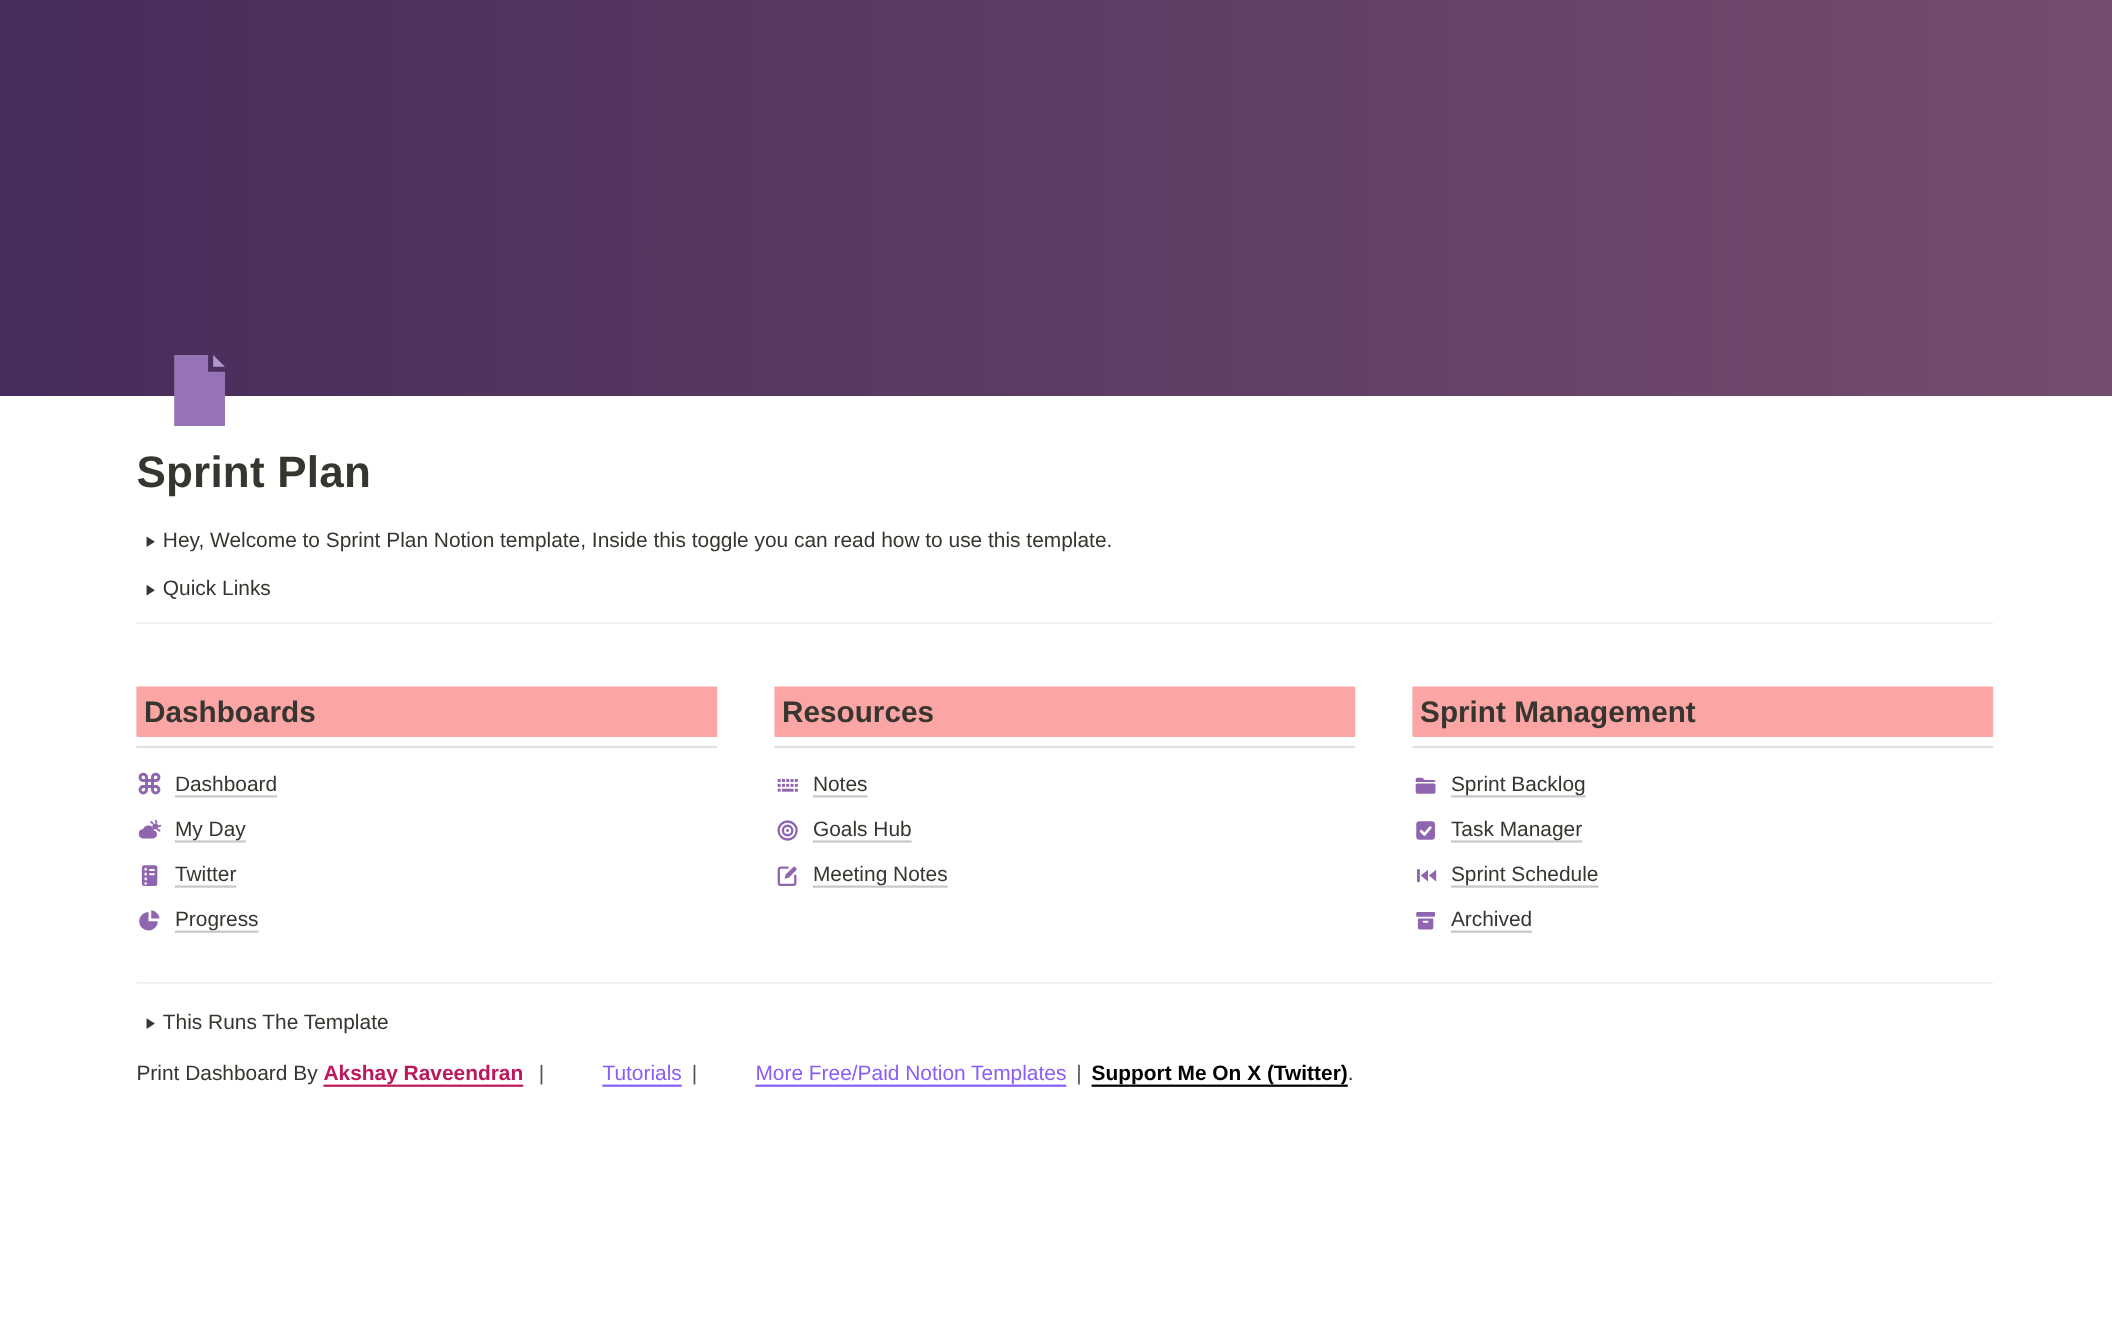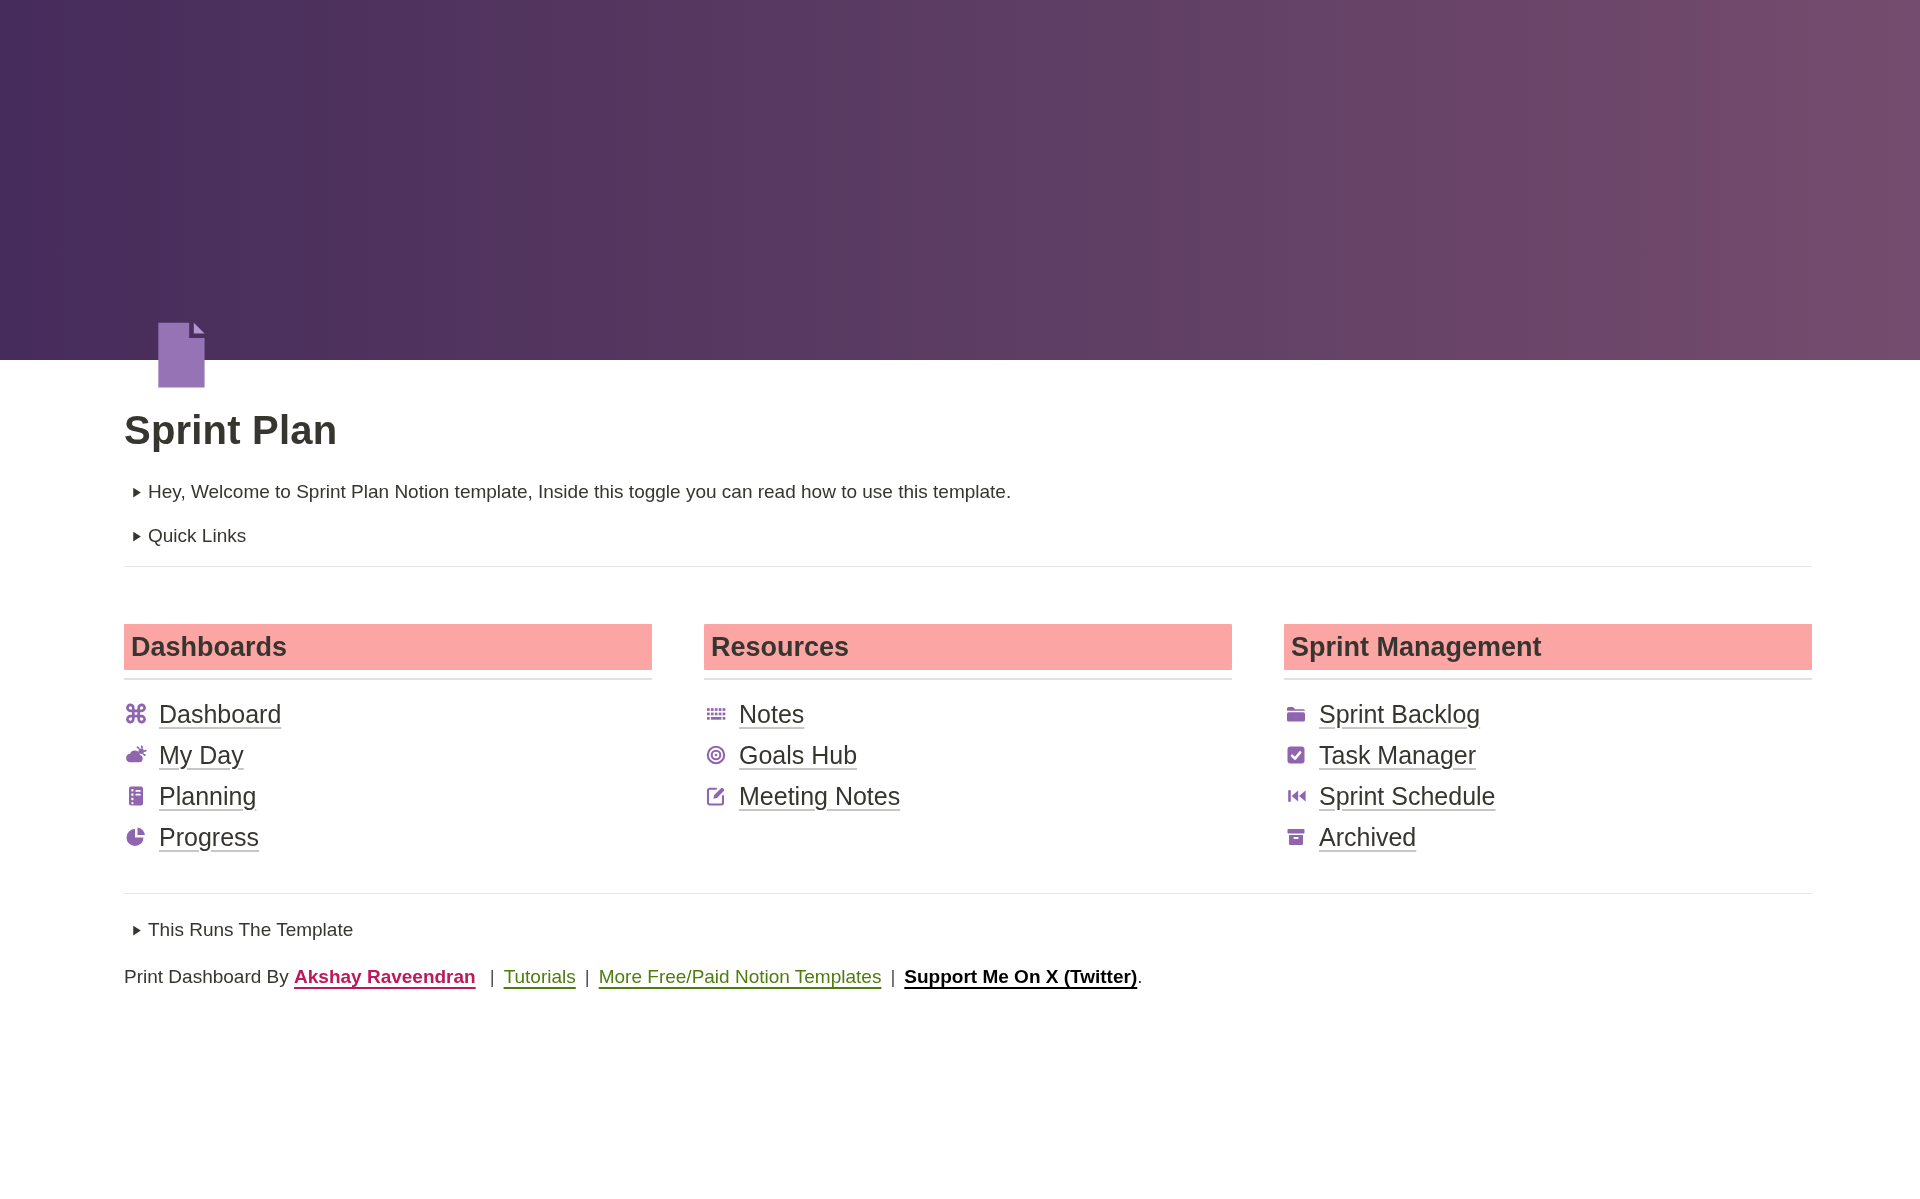--- a/index.html
+++ b/index.html
@@ -29,32 +29,32 @@
     font-weight:700; color:#37352f; border-radius:1px; }
   .col-divider { height:2px; background:#e2e1de; margin-top:8px; border:none; }
 
   .link-list { margin-top:21px; }
   .link-item { display:flex; align-items:center; gap:11px; height:26px; margin-bottom:15px;
     cursor:pointer; width:max-content; }
   .item-icon { width:24px; height:24px; flex:0 0 24px; display:flex; align-items:center;
     justify-content:center; color:#9065b0; }
   .item-icon svg { display:block; }
   .glyph-cmd { font-size:25px; line-height:24px; color:#9065b0; font-weight:600; }
-  .item-label { font-size:25px; color:#37352f;
+  .item-label { font-size:19px; color:#37352f;
     text-decoration:underline; text-decoration-color:rgba(55,53,47,0.28);
     text-decoration-thickness:1.5px; text-underline-offset:4px; }
 
   .bottom-divider { border:none; height:1px; background:#e8e7e4; margin-top:28px; }
 
   .bottom-toggle { margin-top:20px; }
 
   .footer { margin-top:16px; font-size:19px; line-height:30px; color:#37352f; }
   .footer a { cursor:pointer; text-decoration:underline; text-decoration-thickness:1.5px;
     text-underline-offset:4px; }
-  .link-dark  { color:#4d7c0f; text-decoration-color:rgba(55,53,47,0.3); }
+  .link-dark  { color:#8b5cf6; text-decoration-color:rgba(55,53,47,0.3);margin-left:44px; }
   .link-muted { color:#be185d; text-decoration-color:rgba(55,53,47,0.22);font-weight:bold; }
   .link-light { color:#000000; text-decoration-color:rgba(55,53,47,0.18);font-weight:bold; }
   .sep { color:#53524e; margin:0 9px; }
   .sep-first { margin-left:14px; }
 </style>
 </head>
 <body>
 
 <div class="cover"></div>
 
@@ -124,21 +124,21 @@
               <g fill="#ffffff">
                 <rect x="7.4" y="5" width="2" height="2.4"></rect>
                 <rect x="7.4" y="9.4" width="2" height="2.4"></rect>
                 <rect x="7.4" y="13.8" width="2" height="2.4"></rect>
                 <rect x="7.4" y="18.2" width="2" height="2.0"></rect>
                 <rect x="11.4" y="6" width="5.4" height="1.8" rx="0.9"></rect>
                 <rect x="11.4" y="9.8" width="5.4" height="1.8" rx="0.9"></rect>
               </g>
             </svg>
           </span>
-          <span class="item-label">Planning</span>
+          <span class="item-label">Twitter</span>
         </div>
         <div class="link-item">
           <span class="item-icon">
             <svg width="24" height="24" viewBox="0 0 24 24" fill="currentColor">
               <path d="M11 4 A8.5 8.5 0 1 0 19.5 12.5 L11 12.5 Z"></path>
               <path d="M13.5 2.5 L13.5 10 L21 10 A8.5 8.5 0 0 0 13.5 2.5 Z"></path>
             </svg>
           </span>
           <span class="item-label">Progress</span>
         </div>

